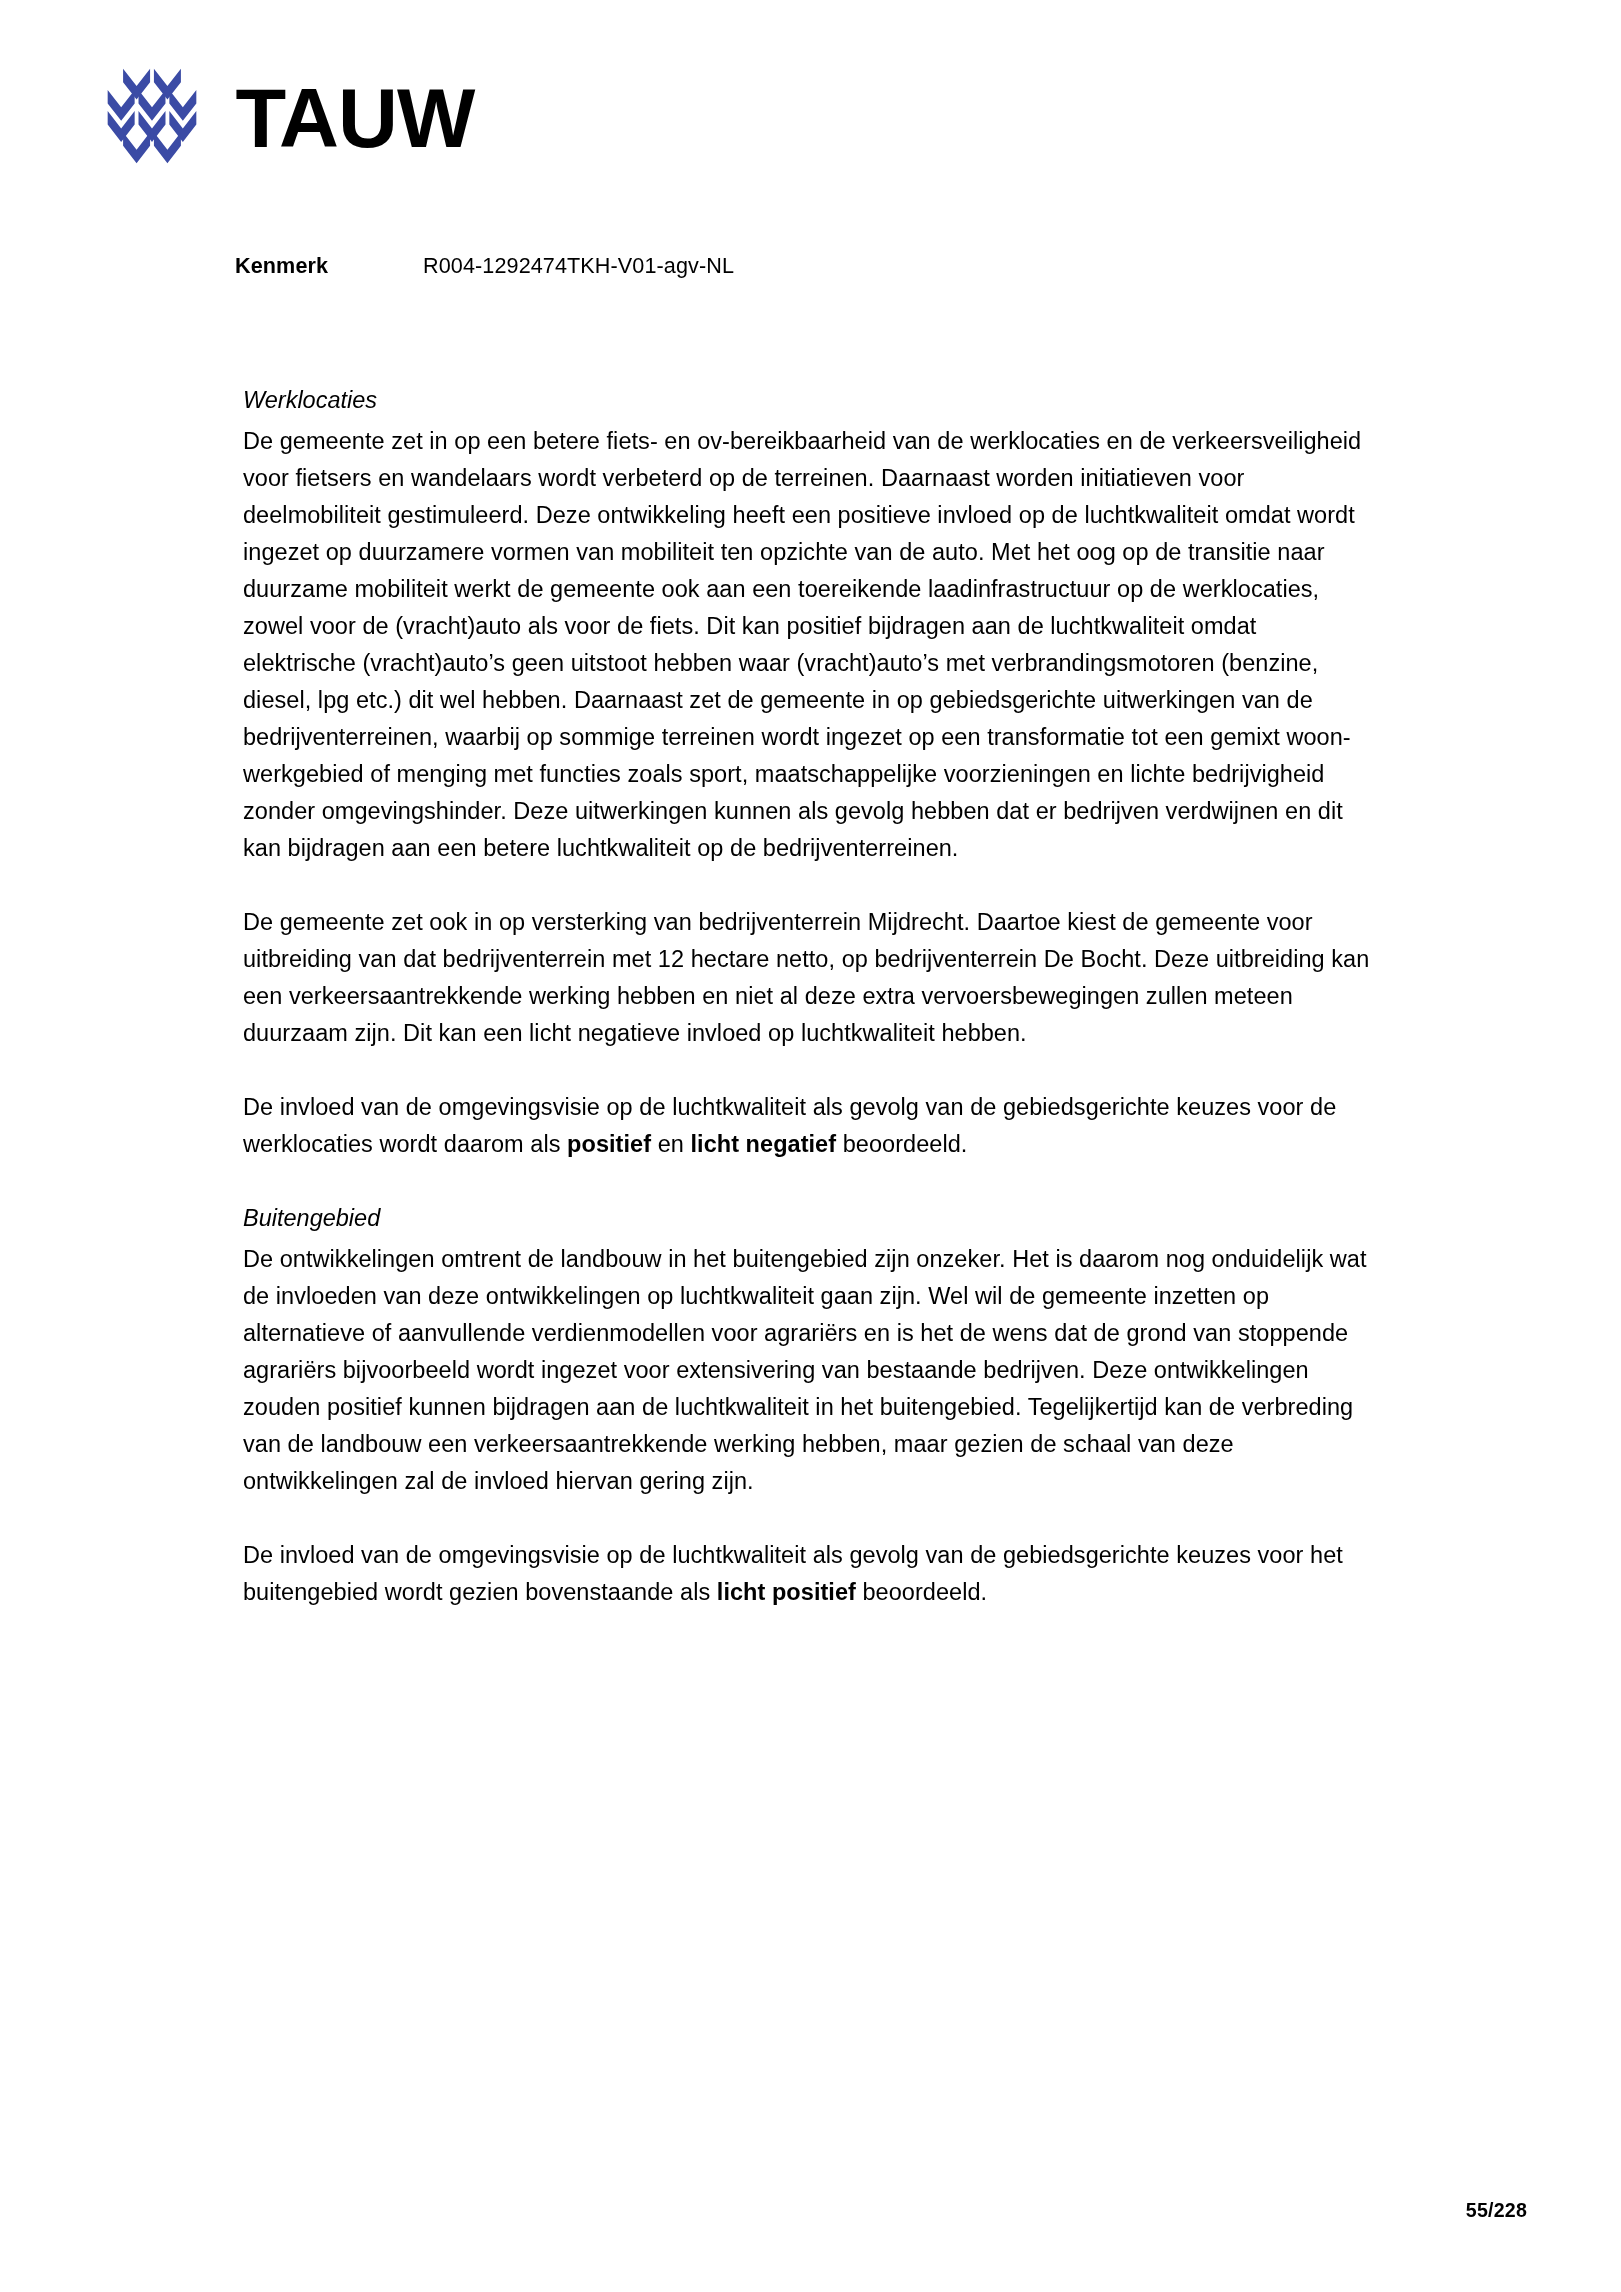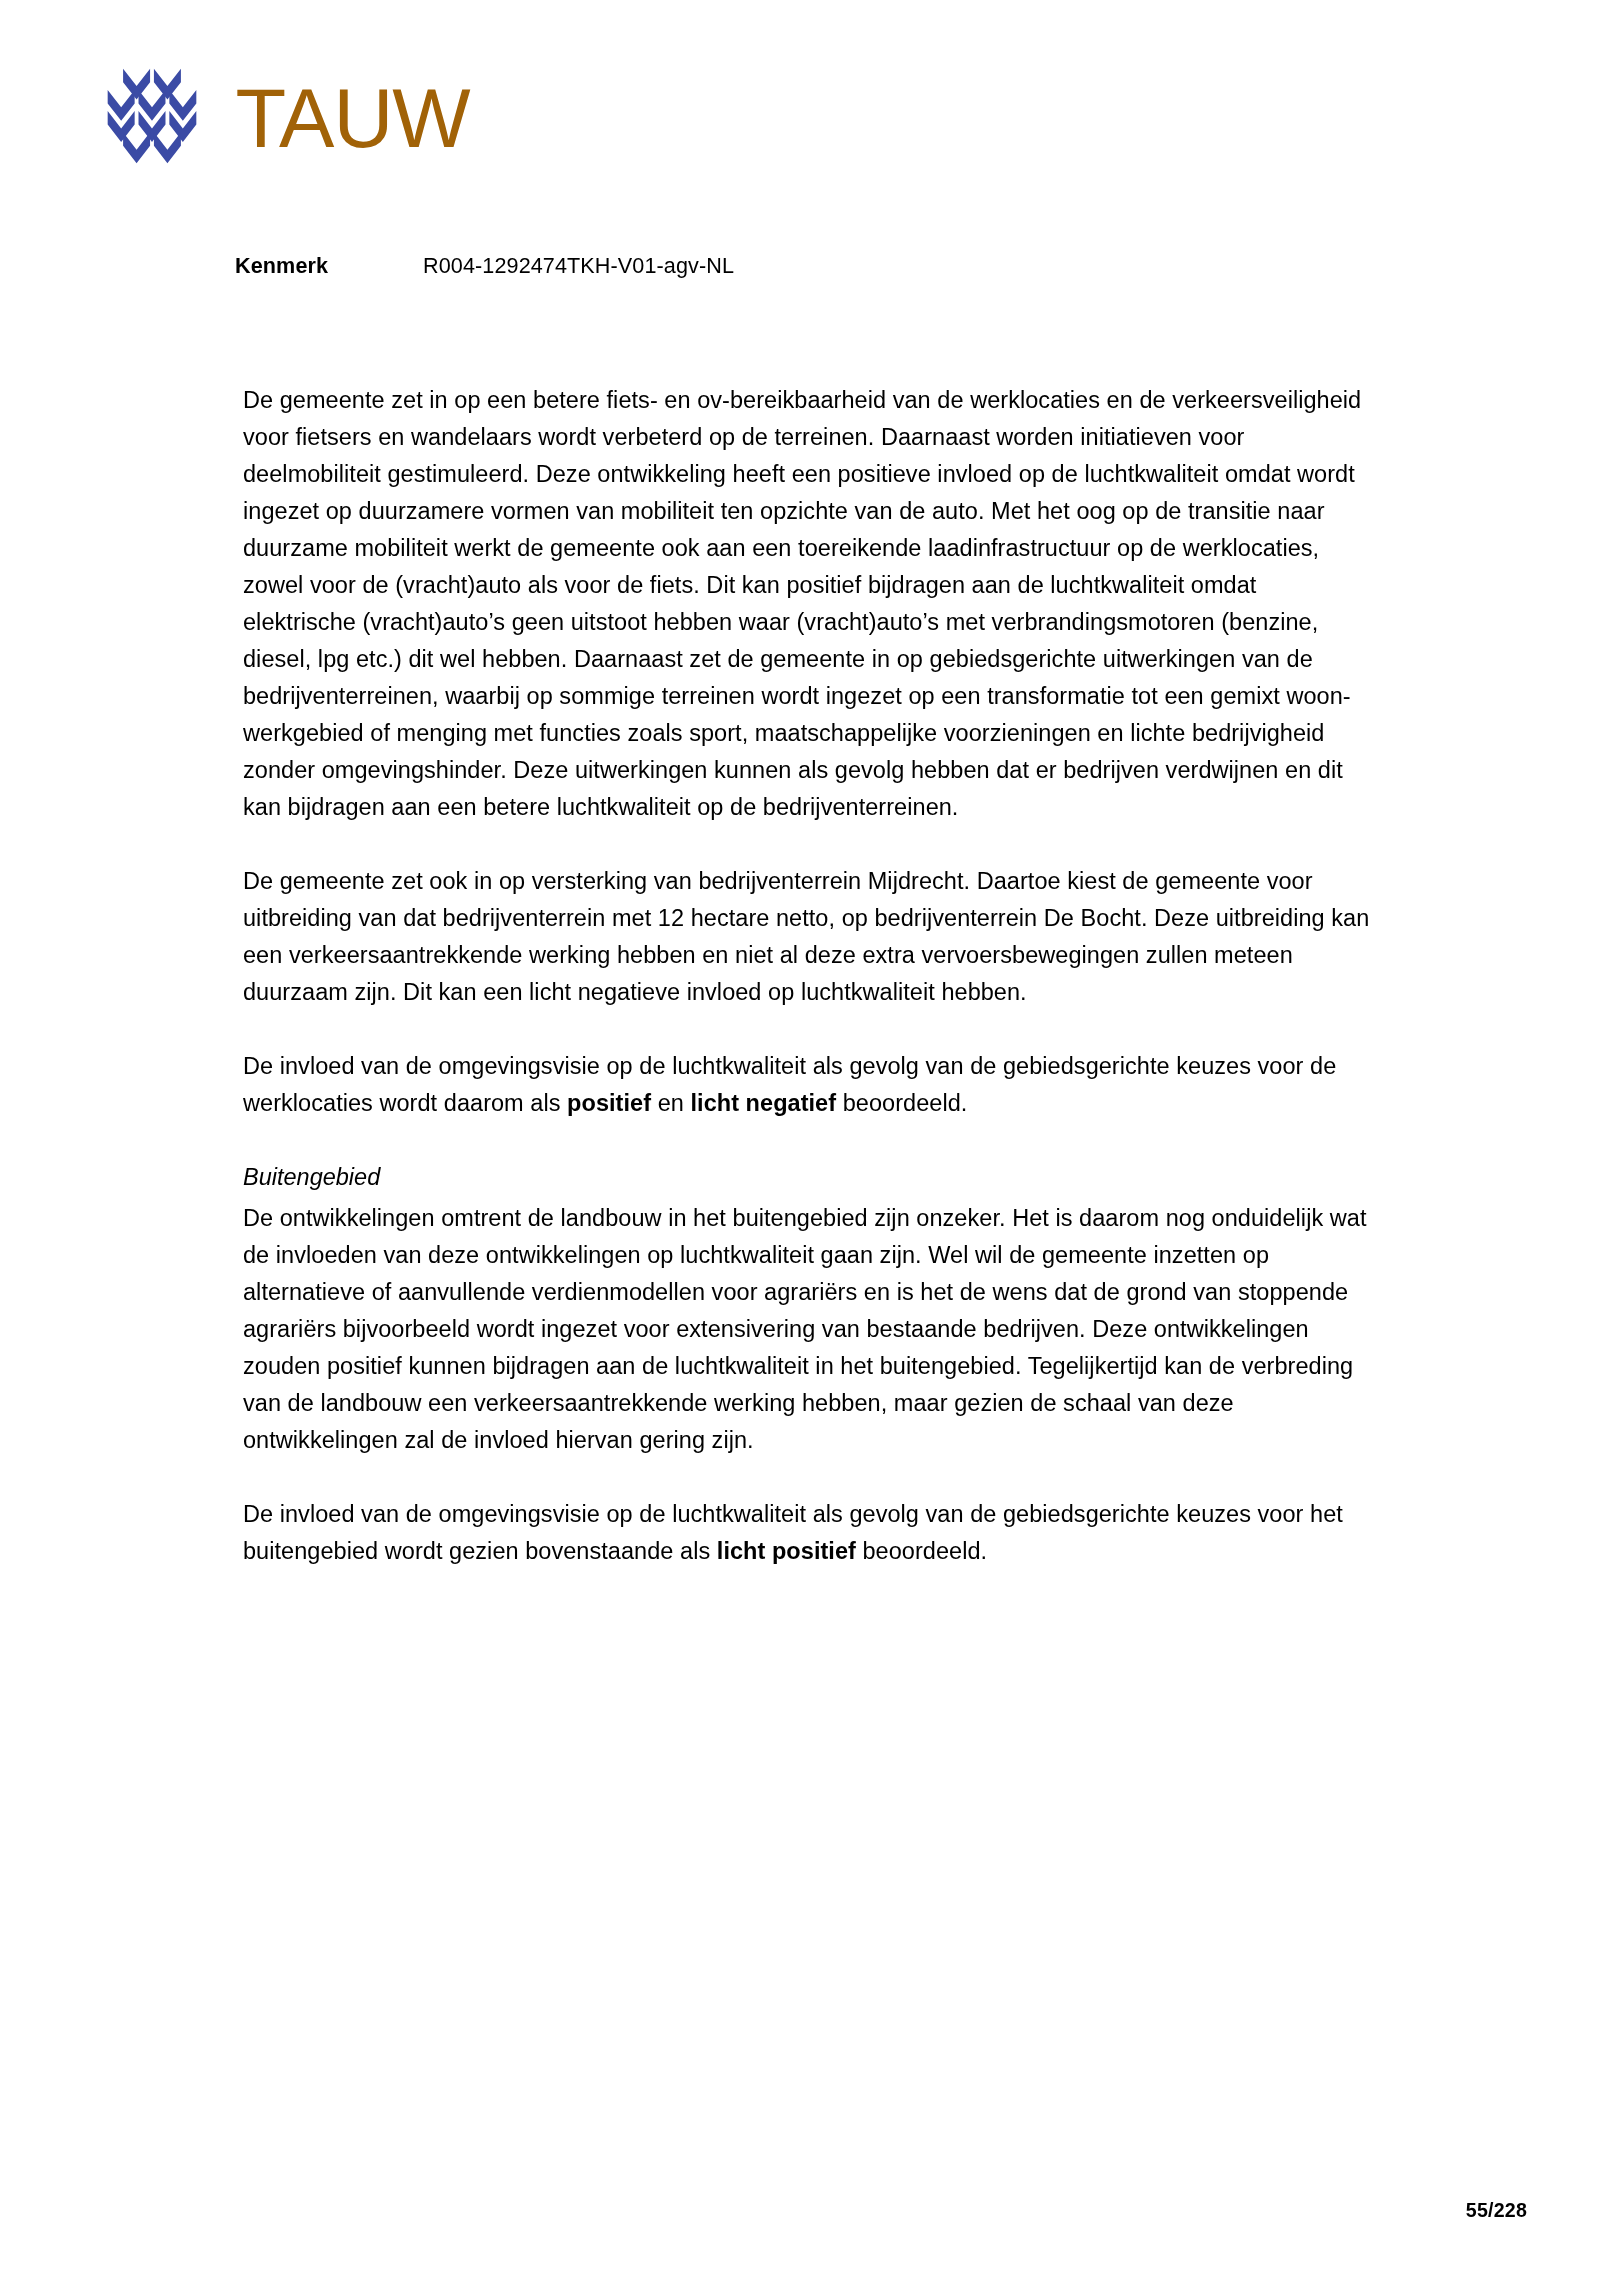--- a/index.html
+++ b/index.html
@@ -31,25 +31,25 @@
     gap: 25.5px;
   }
   .logo-mark {
     width: 116px;
     height: 106px;
     display: block;
     flex: 0 0 auto;
   }
   .logo-word {
     font-family: "Liberation Sans", sans-serif;
-    font-weight: normal;
+    font-weight: bold;
     font-size: 83px;
     letter-spacing: -1px;
     line-height: 1;
-    color: #a16207;
+    color: #000000;
     white-space: nowrap;
     transform: translateY(3.9px);
   }
 
   
   .meta-row {
     position: absolute;
     left: 235px;
     top: 253px;
     display: flex;
@@ -136,20 +136,21 @@
     <span class="logo-word">TAUW</span>
   </div>
 
   <div class="meta-row">
     <span class="meta-label">Kenmerk</span>
     <span class="meta-value">R004-1292474TKH-V01-agv-NL</span>
   </div>
 
   <div class="body-area">
 
+    <div class="sec-title">Werklocaties</div>
     <p class="para">De gemeente zet in op een betere fiets- en ov-bereikbaarheid van de werklocaties en de verkeersveiligheid voor fietsers en wandelaars wordt verbeterd op de terreinen. Daarnaast worden initiatieven voor deelmobiliteit gestimuleerd. Deze ontwikkeling heeft een positieve invloed op de luchtkwaliteit omdat wordt ingezet op duurzamere vormen van mobiliteit ten opzichte van de auto. Met het oog op de transitie naar duurzame mobiliteit werkt de gemeente ook aan een toereikende laadinfrastructuur op de werklocaties, zowel voor de (vracht)auto als voor de fiets. Dit kan positief bijdragen aan de luchtkwaliteit omdat elektrische (vracht)auto’s geen uitstoot hebben waar (vracht)auto’s met verbrandingsmotoren (benzine, diesel, lpg etc.) dit wel hebben. Daarnaast zet de gemeente in op gebiedsgerichte uitwerkingen van de bedrijventerreinen, waarbij op sommige terreinen wordt ingezet op een transformatie tot een gemixt woon-werkgebied of menging met functies zoals sport, maatschappelijke voorzieningen en lichte bedrijvigheid zonder omgevingshinder. Deze uitwerkingen kunnen als gevolg hebben dat er bedrijven verdwijnen en dit kan bijdragen aan een betere luchtkwaliteit op de bedrijventerreinen.</p>
     <p class="para">De gemeente zet ook in op versterking van bedrijventerrein Mijdrecht. Daartoe kiest de gemeente voor uitbreiding van dat bedrijventerrein met 12 hectare netto, op bedrijventerrein De Bocht. Deze uitbreiding kan een verkeersaantrekkende werking hebben en niet al deze extra vervoersbewegingen zullen meteen duurzaam zijn. Dit kan een licht negatieve invloed op luchtkwaliteit hebben.</p>
     <p class="para"><span>De invloed van de omgevingsvisie op de luchtkwaliteit als gevolg van de gebiedsgerichte keuzes voor de werklocaties wordt daarom als </span><b>positief</b><span> en </span><b>licht negatief</b><span> beoordeeld.</span></p>
 
     <div class="sec-title gap-before-title">Buitengebied</div>
     <p class="para">De ontwikkelingen omtrent de landbouw in het buitengebied zijn onzeker. Het is daarom nog onduidelijk wat de invloeden van deze ontwikkelingen op luchtkwaliteit gaan zijn. Wel wil de gemeente inzetten op alternatieve of aanvullende verdienmodellen voor agrariërs en is het de wens dat de grond van stoppende agrariërs bijvoorbeeld wordt ingezet voor extensivering van bestaande bedrijven. Deze ontwikkelingen zouden positief kunnen bijdragen aan de luchtkwaliteit in het buitengebied. Tegelijkertijd kan de verbreding van de landbouw een verkeersaantrekkende werking hebben, maar gezien de schaal van deze ontwikkelingen zal de invloed hiervan gering zijn.</p>
     <p class="para"><span>De invloed van de omgevingsvisie op de luchtkwaliteit als gevolg van de gebiedsgerichte keuzes voor het buitengebied wordt gezien bovenstaande als </span><b>licht positief</b><span> beoordeeld.</span></p>
 
   </div>
 

